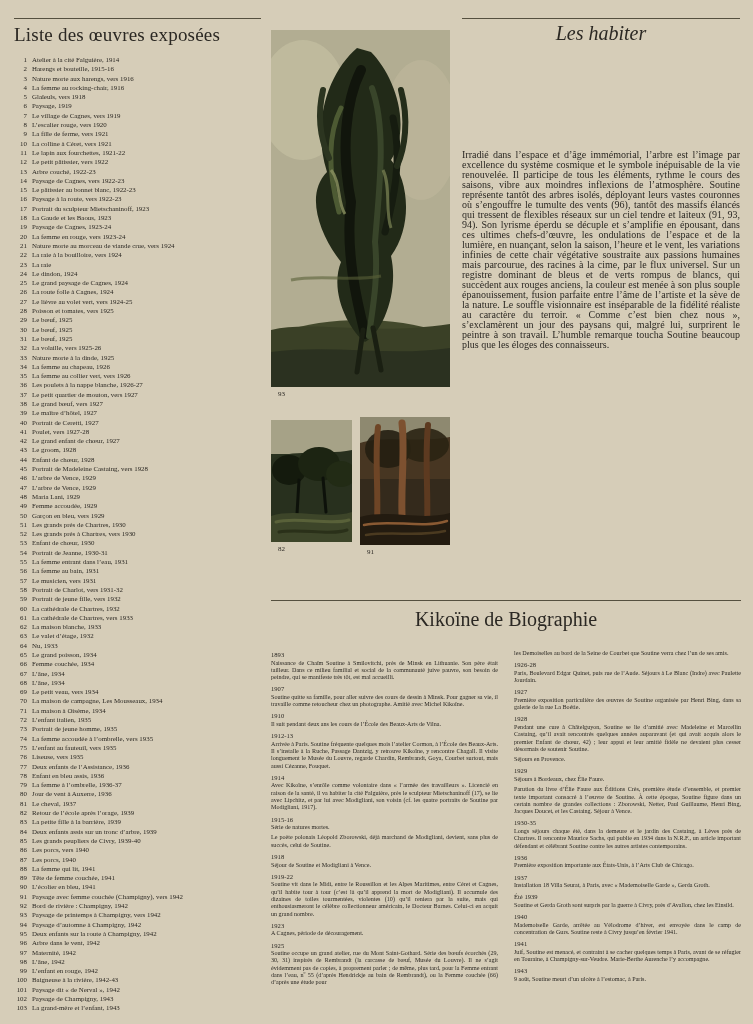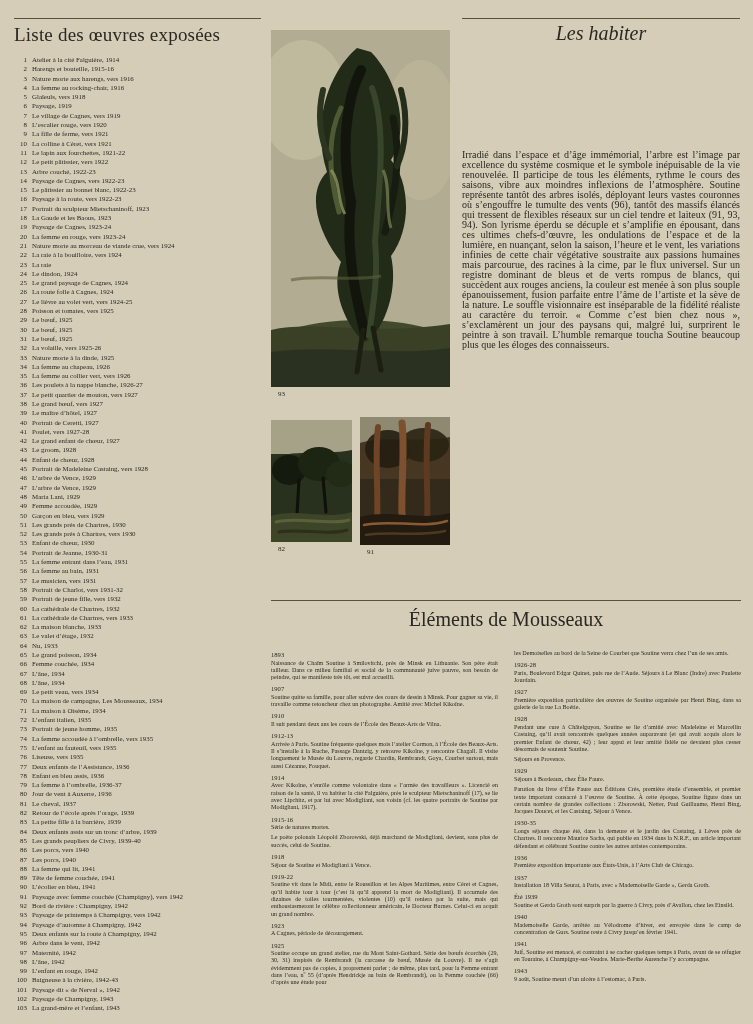--- a/index.html
+++ b/index.html
@@ -528,21 +528,21 @@
     <path d="M6,118 C32,114 60,120 85,114" stroke="#4b3a20" stroke-width="2.5" fill="none" stroke-linecap="round"></path>
   </svg>
   <figcaption class="fig-caption">91</figcaption>
 </figure>
 
 <div id="arbres">
   <h1 id="arbres-title">Les habiter</h1>
 </div>
 <div id="arbres-body">Irradié dans l’espace et d’âge immémorial, l’arbre est l’image par excellence du système cosmique et le symbole inépuisable de la vie renouvelée. Il participe de tous les éléments, rythme le cours des saisons, vibre aux moindres inflexions de l’atmosphère. Soutine représente tantôt des arbres isolés, déployant leurs vastes couronnes où s’engouffre le tumulte des vents (96), tantôt des massifs élancés qui tressent de flexibles réseaux sur un ciel tendre et laiteux (91, 93, 94). Son lyrisme éperdu se décuple et s’amplifie en épousant, dans ces ultimes chefs-d’œuvre, les ondulations de l’espace et de la lumière, en nuançant, selon la saison, l’heure et le vent, les variations infinies de cette chair végétative soustraite aux passions humaines mais parcourue, des racines à la cime, par le flux universel. Sur un registre dominant de bleus et de verts rompus de blancs, qui succèdent aux rouges anciens, la couleur est menée à son plus souple épanouissement, fusion parfaite entre l’âme de l’artiste et la sève de la nature. Le souffle visionnaire est inséparable de la fidélité réaliste au caractère du terroir. « Comme c’est bien chez nous », s’exclamèrent un jour des paysans qui, malgré lui, surprirent le peintre à son travail. L’humble remarque toucha Soutine beaucoup plus que les éloges des connaisseurs.</div>
 
-<h1 id="bio-title">Éléments de Mousseaux</h1>
+<h1 id="bio-title">Kikoïne de Biographie</h1>
 <div id="bio-cols">
   <div class="bio-col">
 
   <div class="bio-entry">
       <div class="bio-date">1893</div>
       <div class="bio-text">Naissance de Chaïm Soutine à Smilovitchi, près de Minsk en Lithuanie. Son père était tailleur. Dans ce milieu familial et social de la communauté juive pauvre, son besoin de peindre, qui se manifeste très tôt, est mal accueilli.</div>
     </div>
       <div class="bio-entry">
       <div class="bio-date">1907</div>
       <div class="bio-text">Soutine quitte sa famille, pour aller suivre des cours de dessin à Minsk. Pour gagner sa vie, il travaille comme retoucheur chez un photographe. Amitié avec Michel Kikoïne.</div>

